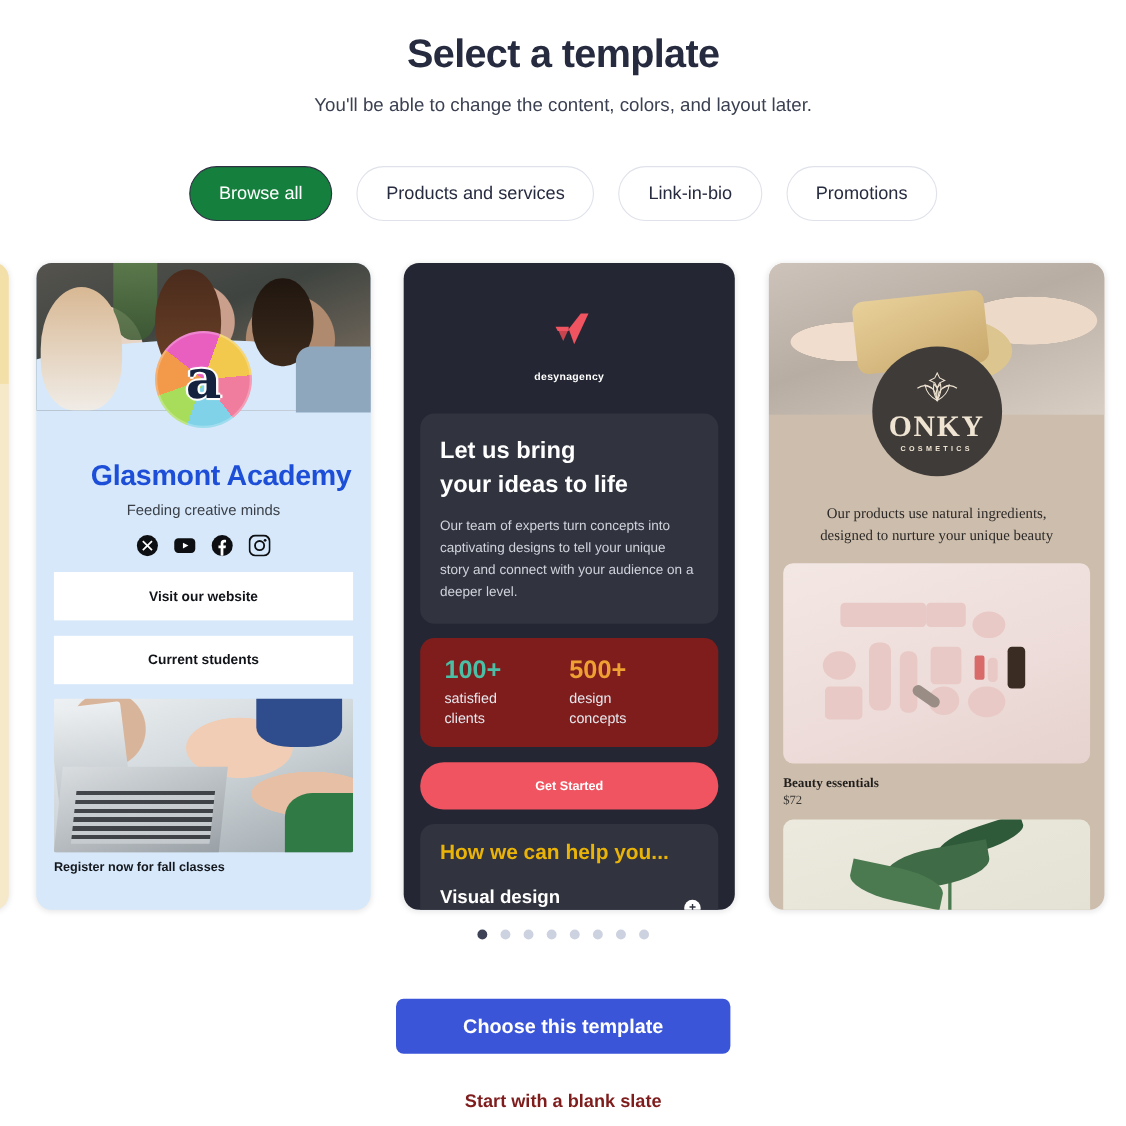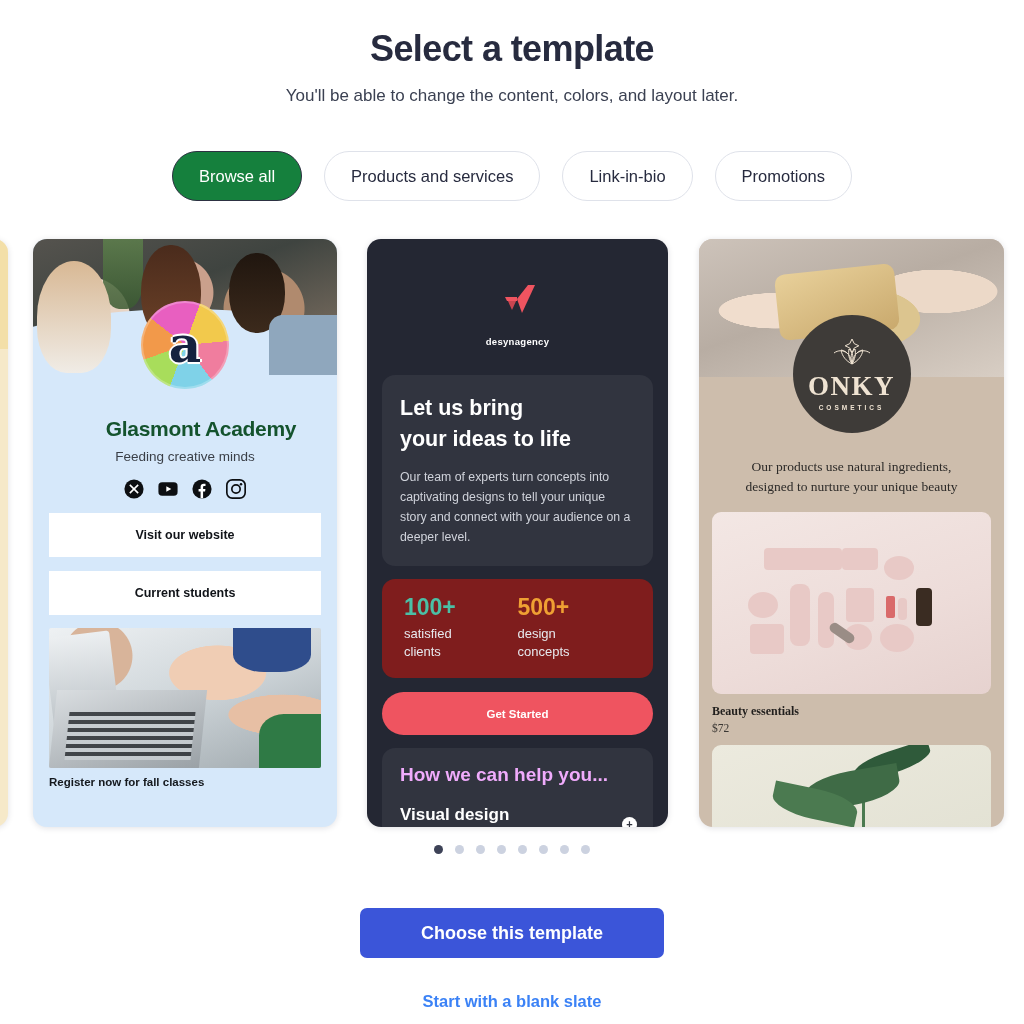--- a/index.html
+++ b/index.html
@@ -79,21 +79,21 @@
       conic-gradient(from 20deg,#f2c94c 0 18%, #f07d9e 18% 34%, #7fd2e8 34% 50%,
       #a8dd5b 50% 64%, #f2994a 64% 80%, #e85fc0 80% 100%);
     display:flex; align-items:center; justify-content:center;
     box-shadow:0 0 0 2px rgba(255,255,255,.25) inset;
   }
   .c1-logo .mark{
     font-size:50px; font-weight:bold; color:#15223f; line-height:1;
     font-family:"DejaVu Serif", serif;
     text-shadow:0 0 3px #fff, 2px 0 0 #fff, -2px 0 0 #fff, 0 2px 0 #fff, 0 -2px 0 #fff;
   }
-  .c1-name{ margin-top:44px; text-align:center; font-size:21px; font-weight:bold; color:#14532d; letter-spacing:-0.3px;margin-left:32px;}
+  .c1-name{ margin-top:44px; text-align:center; font-size:26px; font-weight:bold; color:#1d4ed8; letter-spacing:-0.3px;margin-left:32px;}
   .c1-tag{ margin-top:8px; text-align:center; font-size:13.5px; color:#3a3f47; }
   .c1-social{ margin-top:15px; display:flex; justify-content:center; gap:14px; }
   .c1-social .si{ width:20px;height:20px; display:block; }
   .c1-btn{
     margin:14px 16px 0; height:44px; background:#ffffff;
     display:flex; align-items:center; justify-content:center;
     font-size:12.5px; font-weight:bold; color:#101318;
   }
   .c1-img2{
     margin:13px 16px 0; height:140px; border-radius:2px;
@@ -130,21 +130,21 @@
   .c2-lbl{ margin-top:5px; font-size:13px; color:#e7e9ee; line-height:1.35; }
   .c2-cta{
     margin:14px 15px 0; height:43px; border-radius:22px; background:#ef5460;
     display:flex; align-items:center; justify-content:center;
     color:#fff; font-size:11.5px; font-weight:bold;
   }
   .c2-panel2{
     margin:13px 15px 0; background:#31343f; border-radius:13px 13px 0 0;
     padding:16px 18px 0; height:88px; position:relative; overflow:hidden;
   }
-  .c2-h2{ font-size:19px; font-weight:bold; color:#f0abfc; }
+  .c2-h2{ font-size:19px; font-weight:bold; color:#eab308; }
   .c2-sub{ margin-top:19px; font-size:17px; font-weight:bold; color:#fff; }
   .c2-plus{ position:absolute; right:16px; bottom:4px; width:15px;height:15px;border-radius:50%;
             background:#fff; color:#31343f; font-size:11px; line-height:15px; text-align:center; font-weight:bold;}
 
   
   .card3 { left:699px; width:305px; height:588px; background:#cdbdac; }
   .c3-photo{
     position:relative; height:138px; width:100%;
     background:
       radial-gradient(ellipse at 52% 58%, #dcc58f 0 62px, transparent 63px),
@@ -198,21 +198,21 @@
   
   .choose-btn{
     position:absolute; top:908px; left:360px; width:304px; height:50px;
     background:#3b55d9; border-radius:7px; border:none;
     color:#fff; font-size:18px; font-weight:bold; cursor:pointer;
     display:flex; align-items:center; justify-content:center;
     font-family:"Liberation Sans", sans-serif;
   }
   .blank-link{
     position:absolute; top:992px; left:0; width:1024px; text-align:center;
-    font-size:16.5px; font-weight:bold; color:#3b82f6; cursor:pointer;
+    font-size:16.5px; font-weight:bold; color:#7f1d1d; cursor:pointer;
   }
 </style>
 </head>
 <body>
 
 <div class="page">
 
   <div class="page-title">Select a template</div>
   <div class="page-subtitle">You'll be able to change the content, colors, and layout later.</div>
 

